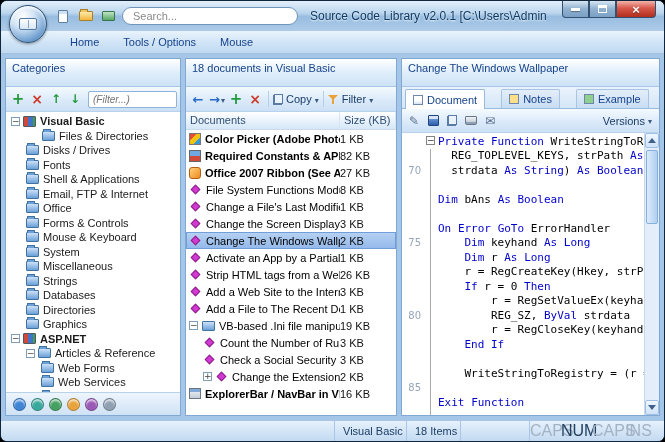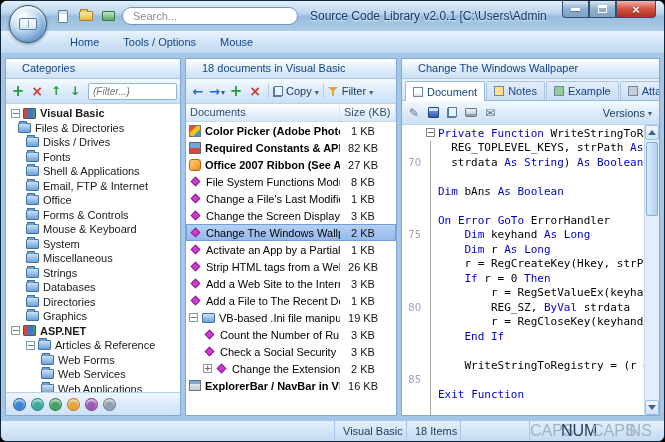--- a/index.html
+++ b/index.html
@@ -41,21 +41,21 @@
 
   
   .menubar{ flex:none; height:23px; display:flex; align-items:center; gap:2px; padding-left:58px;
     background:linear-gradient(#e9f3fc,#d2e5f7 50%,#c0d9f0); border-bottom:1px solid #a3c2e2; }
   .menu-item{ padding:3px 11px; font-size:11px; color:#15428b; border-radius:2px; }
 
   
   .main{ flex:1; min-height:0; display:flex; gap:4px; padding:4px; background:#a6c6e7; }
   .panel{ background:#fff; border:1px solid #7fa8d5; display:flex; flex-direction:column; min-height:0; overflow:hidden; }
   .panel.cat{ width:176px; flex:none; } .panel.docs{ width:212px; flex:none; } .panel.prev{ flex:1; }
-  .p-header{ flex:none; height:20px; line-height:19px; padding-left:16px; font-size:11px; color:#15428b;
+  .p-header{ flex:none; height:28px; line-height:19px; padding-left:6px; font-size:11px; color:#15428b;
     background:linear-gradient(#ffffff,#e0eefb 50%,#cde2f6); border-bottom:1px solid #a9c6e8;
     white-space:nowrap; overflow:hidden; }
   .p-toolbar{ flex:none; height:25px; display:flex; align-items:center; gap:1px; padding:0 3px;
     background:linear-gradient(#f4fafe,#dbeafa 55%,#cce0f5); border-bottom:1px solid #b9d2ec;
     font-size:11px; color:#1c3e66; }
   .tbtn{ min-width:18px; height:18px; display:flex; align-items:center; justify-content:center; border-radius:2px; gap:1px; }
   .gi-back::before{ content:"←"; color:#2668c8; font-weight:bold; font-size:13px; }
   .gi-fwd::before{ content:"→"; color:#2668c8; font-weight:bold; font-size:13px; }
   .gi-plus::before{ content:"+"; color:#23993b; font-weight:bold; font-size:15px; }
   .gi-x::before{ content:"×"; color:#cf3a2d; font-weight:bold; font-size:14px; }
@@ -98,31 +98,31 @@
 
   
   .col-head{ flex:none; display:grid; grid-template-columns:1fr 56px; height:18px;
     background:linear-gradient(#ffffff,#e7f1fb 55%,#d5e7f7); border-bottom:1px solid #c8daed;
     font-size:11px; color:#2f4f77; }
   .col-head .c{ padding:1px 4px; border-right:1px solid #d8e5f2; line-height:15px; white-space:nowrap; overflow:hidden; }
   .doclist{ flex:1; min-height:0; overflow:hidden; }
   .doc-row{ display:grid; grid-template-columns:1fr 56px; height:17px; align-items:center; font-size:11px; white-space:nowrap; }
   .doc-name{ display:flex; align-items:center; overflow:hidden; height:100%; }
   .doc-label{ overflow:hidden; }
-  .doc-size{ text-align:center; padding-right:10px; color:#111; }
+  .doc-size{ text-align:left; padding-right:10px; color:#111; }
   .sel{ background:linear-gradient(#b7d2f3,#92b8ea); box-shadow:inset 0 0 0 1px #6f9ed8; }
   .ic-snippet{ width:7px; height:7px; background:#d13bd1; border:1px solid #8c1f8c; transform:rotate(45deg); margin:0 7px 0 3px; }
   .ic-colorpicker{ width:12px; height:12px; background:linear-gradient(135deg,#e74c3c 0 33%,#f1c40f 33% 66%,#3498db 66%); border:1px solid #777; margin-right:4px; }
   .ic-constants{ width:12px; height:12px; background:linear-gradient(#6fa8e0 50%,#d24b3a 50%); border:1px solid #666; margin-right:4px; }
   .ic-office{ width:12px; height:12px; border-radius:3px; background:linear-gradient(135deg,#ffd27a,#ef8b1f); border:1px solid #b06010; margin-right:4px; }
   .ic-group{ width:13px; height:10px; background:linear-gradient(#cde1f8,#6ba0d8); border:1px solid #40719f; border-radius:1px; margin:0 4px 0 1px; }
   .ic-project{ width:12px; height:11px; background:linear-gradient(#f2f5f8,#c2ccd6); border:1px solid #6b7685; margin-right:4px; box-shadow:inset 0 3px 0 #7fa8d8; }
 
   
-  .tabs{ flex:none; display:flex; align-items:center; gap:1px; height:22px; padding:2px 2px 0 3px;
+  .tabs{ flex:none; display:flex; align-items:center; gap:16px; height:22px; padding:2px 2px 0 3px;
     background:linear-gradient(#eaf3fc,#d4e6f7); border-bottom:1px solid #98badf; font-size:11px; color:#15428b; }
   .tab{ height:19px; display:flex; align-items:center; gap:4px; padding:0 7px; border:1px solid #a7c4e4; border-bottom:none;
     border-radius:2px 2px 0 0; background:linear-gradient(#e4eefa,#c8ddf3); white-space:nowrap; }
   .tab.active{ background:#fff; border-color:#98badf; height:21px; margin-bottom:-1px; }
   .ti{ width:10px; height:10px; border:1px solid #6f87a8; flex:none; }
   .ti-0{ background:linear-gradient(#ffffff 60%,#cfe0f5); } .ti-1{ background:#ffdf8a; }
   .ti-2{ background:#8fd08f; } .ti-3{ background:#c8ced8; }
   .prev-toolbar{ height:24px; }
   .versions{ margin-left:auto; display:flex; align-items:center; gap:3px; padding:0 4px; }
 
@@ -214,21 +214,21 @@
             <i class="gi gi-down"></i>
           </span>
         <input class="filter-input" placeholder="(Filter...)" style="">
       </div>
       <div class="tree">
           <div class="tree-row" style="padding-left: 5px;">
             <span class="expander">−</span>
             <span class="ic ic-library"></span>
             <span class="tree-label b">Visual Basic</span>
           </div>
-          <div class="tree-row" style="padding-left: 12px;">
+          <div class="tree-row" style="padding-left: 36px;">
             <span class="ic ic-folder"></span>
             <span class="tree-label">Files &amp; Directories</span>
           </div>
           <div class="tree-row" style="padding-left: 20px;">
             <span class="ic ic-folder"></span>
             <span class="tree-label">Disks / Drives</span>
           </div>
           <div class="tree-row" style="padding-left: 20px;">
             <span class="ic ic-folder"></span>
             <span class="tree-label">Fonts</span>

